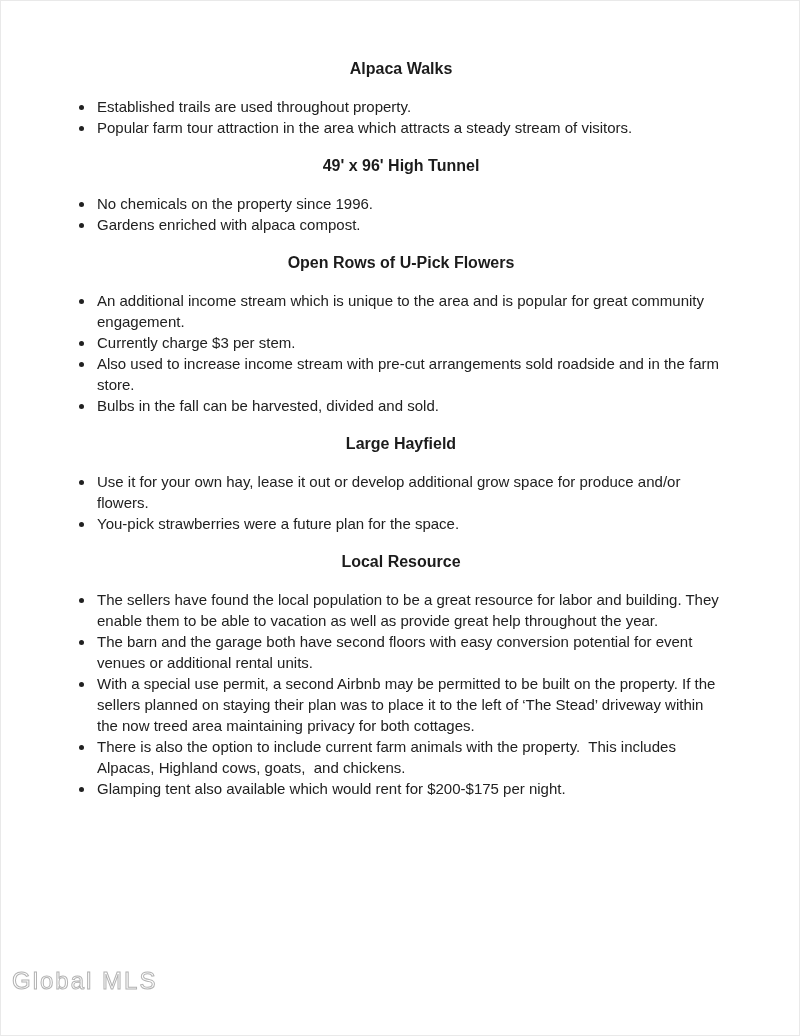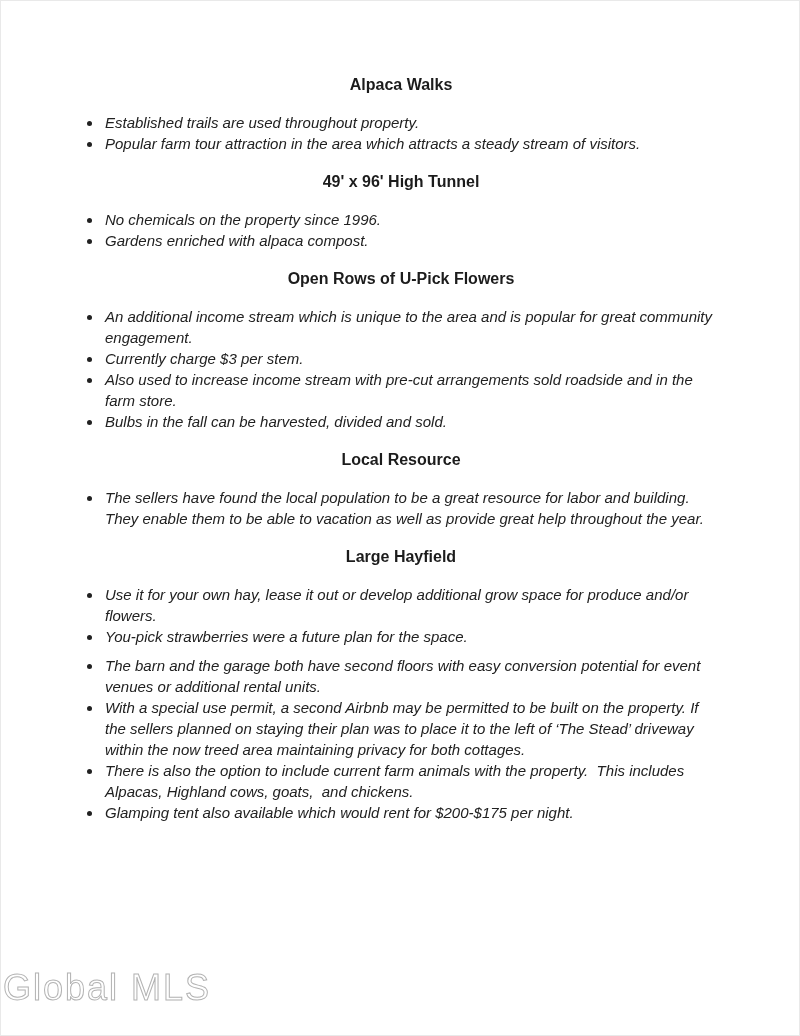--- a/index.html
+++ b/index.html
@@ -13,51 +13,50 @@
     position: relative;
     overflow: hidden;
     font-family: "Liberation Sans", sans-serif;
     font-size: 15px;
     color: #212121;
     box-shadow: inset 0 0 0 1px #e9e9e9;
   }
   .content {
     position: relative;
     z-index: 1;
-    padding: 74px 74px 0 76px;
+    padding: 58px 74px 0 76px;
   }
   .doc-section .section-heading {
     font-size: 16px;
     font-weight: bold;
     text-align: center;
     line-height: 21px;
     margin: 17px 0;
     color: #1c1c1c;
   }
   .doc-section:first-child .section-heading {
     margin-top: 0;
   }
   .bullet-list {
-    margin: 8px;
+    margin: 0;
     padding-left: 19px;
     list-style: disc;
-    font-style: italic;
   }
   .bullet-item {
     line-height: 21px;
     white-space: pre-wrap;
     padding-left: 2px;
   }
   .watermark {
     position: absolute;
     z-index: 0;
-    left: 3px;
+    left: 12px;
     top: 967px;
     font-family: "Liberation Sans", sans-serif;
-    font-size: 36px;
+    font-size: 24px;
     letter-spacing: 2px;
     color: transparent;
     -webkit-text-stroke: 1px #9f9f9f;
     opacity: 0.8;
     white-space: nowrap;
   }
 </style>
 </head>
 <body>
 
@@ -87,31 +86,31 @@
     <h2 class="section-heading">Open Rows of U-Pick Flowers</h2>
     <ul class="bullet-list">
         <li class="bullet-item">An additional income stream which is unique to the area and is popular for great community engagement.</li>
         <li class="bullet-item">Currently charge $3 per stem.</li>
         <li class="bullet-item">Also used to increase income stream with pre-cut arrangements sold roadside and in the farm store.</li>
         <li class="bullet-item">Bulbs in the fall can be harvested, divided and sold.</li>
       </ul>
   </section>
 
   <section class="doc-section">
-    <h2 class="section-heading">Local Resource</h2>
+    <h2 class="section-heading">Large Hayfield</h2>
     <ul class="bullet-list">
-        <li class="bullet-item">The sellers have found the local population to be a great resource for labor and building. They enable them to be able to vacation as well as provide great help throughout the year.</li>
+        <li class="bullet-item">Use it for your own hay, lease it out or develop additional grow space for produce and/or flowers.</li>
+        <li class="bullet-item">You-pick strawberries were a future plan for the space.</li>
       </ul>
   </section>
 
   <section class="doc-section">
-    <h2 class="section-heading">Large Hayfield</h2>
+    <h2 class="section-heading">Local Resource</h2>
     <ul class="bullet-list">
-        <li class="bullet-item">Use it for your own hay, lease it out or develop additional grow space for produce and/or flowers.</li>
-        <li class="bullet-item">You-pick strawberries were a future plan for the space.</li>
+        <li class="bullet-item">The sellers have found the local population to be a great resource for labor and building. They enable them to be able to vacation as well as provide great help throughout the year.</li>
       </ul>
   </section>
 
   <section class="doc-section">
     <ul class="bullet-list">
         <li class="bullet-item">The barn and the garage both have second floors with easy conversion potential for event venues or additional rental units.</li>
         <li class="bullet-item">With a special use permit, a second Airbnb may be permitted to be built on the property. If the sellers planned on staying their plan was to place it to the left of ‘The Stead’ driveway within the now treed area maintaining privacy for both cottages.</li>
         <li class="bullet-item">There is also the option to include current farm animals with the property.  This includes Alpacas, Highland cows, goats,  and chickens.</li>
         <li class="bullet-item">Glamping tent also available which would rent for $200-$175 per night.</li>
       </ul>

